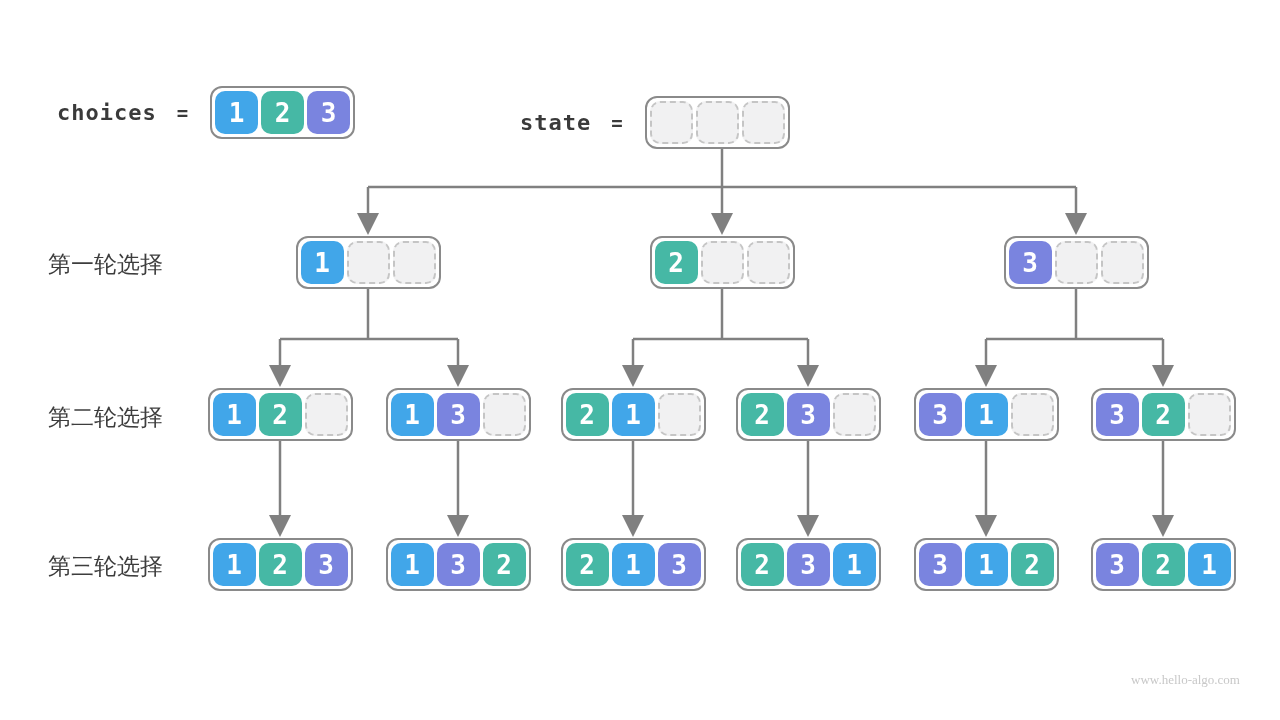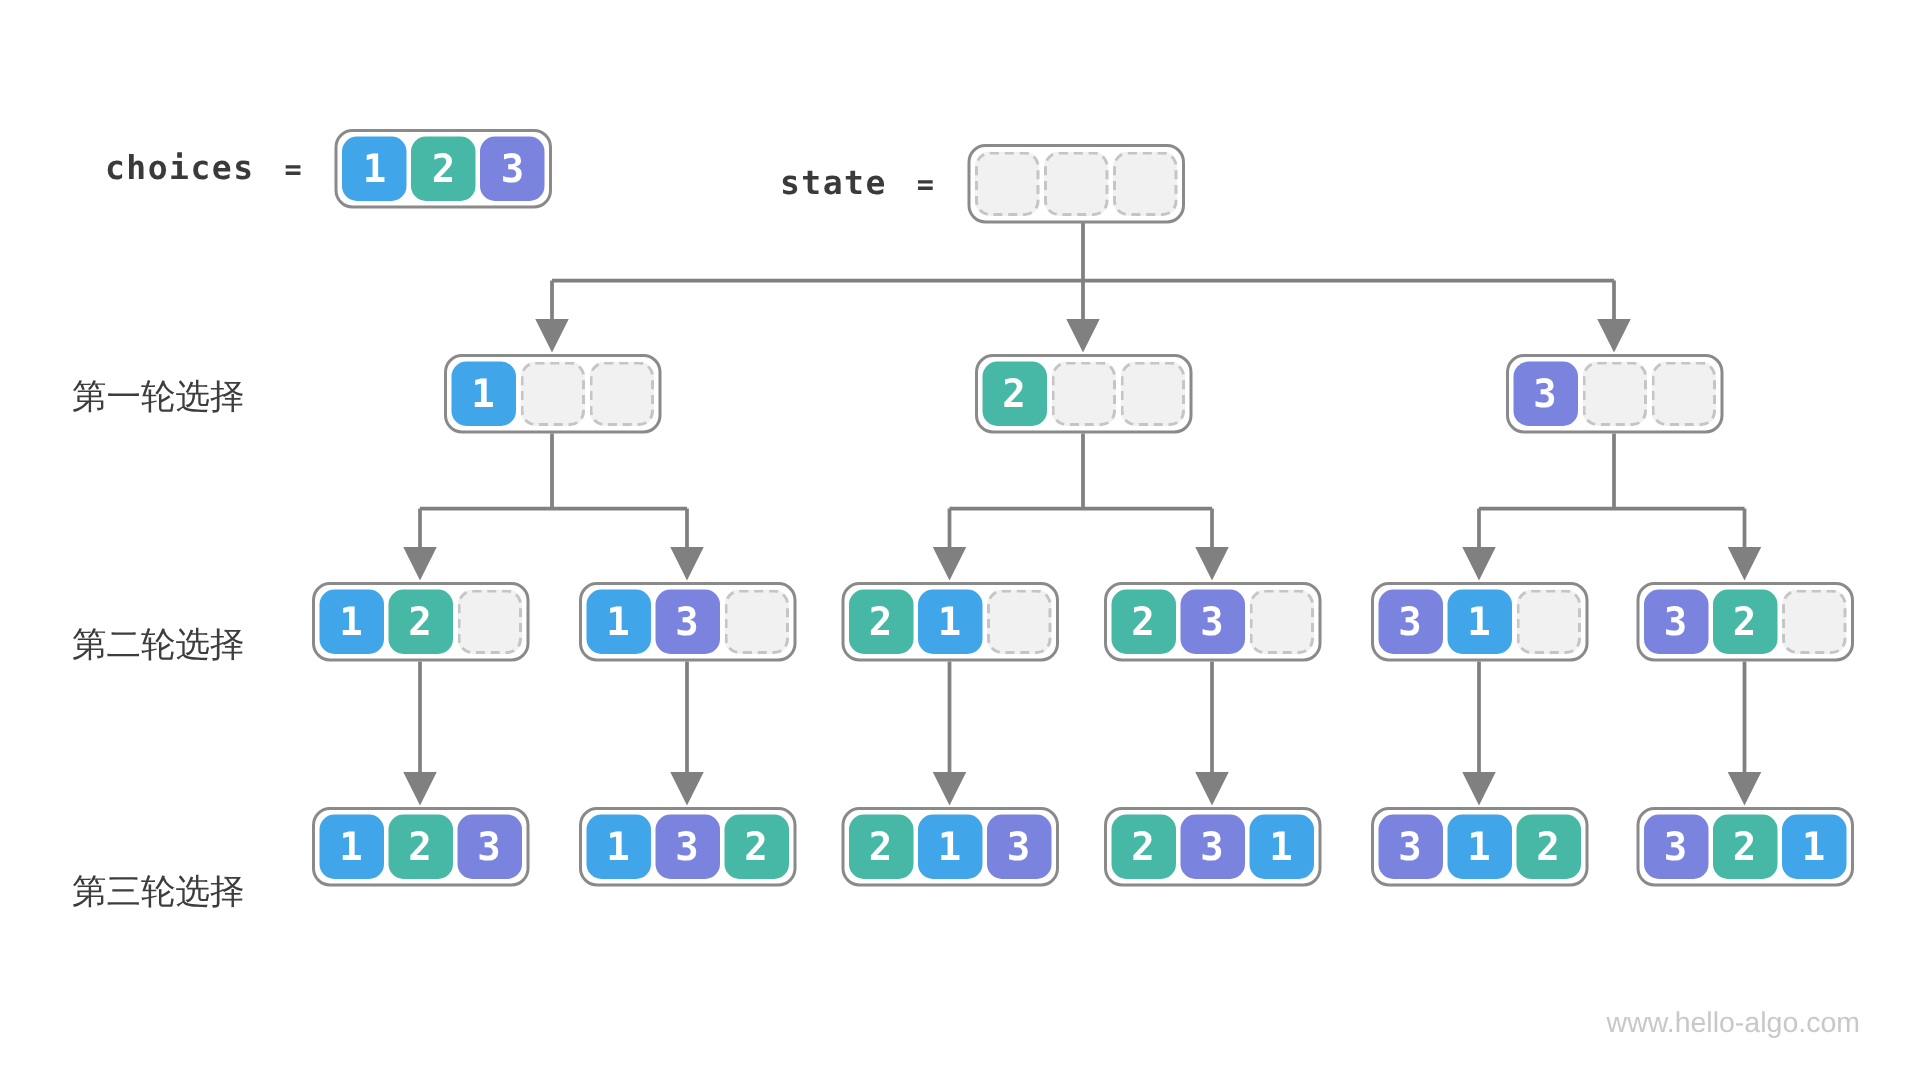--- a/index.html
+++ b/index.html
@@ -16,22 +16,22 @@
   .abox{display:flex;gap:3px;padding:3px;border:2px solid var(--box-border,#8a8a8a);
         border-radius:12px;background:#ffffff;box-sizing:border-box;width:145px;height:53px;}
   .cell{width:43px;height:43px;border-radius:10px;display:flex;align-items:center;justify-content:center;
         font-family:"DejaVu Sans Mono","Liberation Mono",monospace;font-weight:bold;font-size:26px;
         color:#ffffff;box-sizing:border-box;}
   .cell.empty{background:var(--empty-fill,#f1f1f2);border:2px dashed var(--empty-border,#c5c5c5);}
 
   .treebox{position:absolute;}
   .row-label{position:absolute;font-size:23px;font-weight:500;color:var(--label-text,#3d3d3d);
              white-space:nowrap;}
-  .watermark{position:absolute;font-family:Liberation Sans, sans-serif;
-             font-size:19px;color:var(--watermark,#c8c8c8);}
+  .watermark{position:absolute;font-family:Liberation Serif, serif;
+             font-size:13px;color:var(--watermark,#c8c8c8);}
 </style>
 </head>
 <body>
 
 <div id="canvas">
 
   <svg id="arrows" viewBox="0 0 1280 720">
       <defs>
         <marker id="ah" markerWidth="9" markerHeight="9" refX="7" refY="4.5" orient="auto">
           <path d="M0,0 L9,4.5 L0,9 z" fill="#808080"></path>
@@ -55,21 +55,21 @@
       <line x1="986" y1="339" x2="986" y2="382" stroke="#808080" stroke-width="2.5" marker-end="url(#ah)"></line>
       <line x1="1163" y1="339" x2="1163" y2="382" stroke="#808080" stroke-width="2.5" marker-end="url(#ah)"></line>
       <line x1="280" y1="441" x2="280" y2="532" stroke="#808080" stroke-width="2.5" marker-end="url(#ah)"></line>
       <line x1="458" y1="441" x2="458" y2="532" stroke="#808080" stroke-width="2.5" marker-end="url(#ah)"></line>
       <line x1="633" y1="441" x2="633" y2="532" stroke="#808080" stroke-width="2.5" marker-end="url(#ah)"></line>
       <line x1="808" y1="441" x2="808" y2="532" stroke="#808080" stroke-width="2.5" marker-end="url(#ah)"></line>
       <line x1="986" y1="441" x2="986" y2="532" stroke="#808080" stroke-width="2.5" marker-end="url(#ah)"></line>
       <line x1="1163" y1="441" x2="1163" y2="532" stroke="#808080" stroke-width="2.5" marker-end="url(#ah)"></line>
     </svg>
 
-  <div class="hgroup" style="left:70px;top:86px;">
+  <div class="hgroup" style="left:57px;top:86px;">
     <span class="code-label">choices</span>
     <span class="eq">=</span>
     <span id="choices-box-slot">
         <div class="abox">
           <div class="cell" style="background: rgb(65, 166, 233);">1</div>
           <div class="cell" style="background: rgb(70, 184, 165);">2</div>
           <div class="cell" style="background: rgb(122, 132, 223);">3</div>
         </div>
       </span>
   </div>
@@ -80,22 +80,22 @@
     <span id="state-box-slot">
         <div class="abox">
           <div class="cell empty"></div>
           <div class="cell empty"></div>
           <div class="cell empty"></div>
         </div>
       </span>
   </div>
 
   <div class="row-label" style="left:48px;top:249px;font-family:Liberation Serif, serif;">第一轮选择</div>
-  <div class="row-label" style="left:48px;top:414px;">第二轮选择</div>
-  <div class="row-label" style="left:48px;top:579px;">第三轮选择</div>
+  <div class="row-label" style="left:48px;top:402px;">第二轮选择</div>
+  <div class="row-label" style="left:48px;top:551px;">第三轮选择</div>
 
   <div id="tree-layer">
       <div class="treebox" style="left: 295.5px; top: 236px;">
         <div class="abox">
           <div class="cell" style="background: rgb(65, 166, 233);">1</div>
           <div class="cell empty"></div>
           <div class="cell empty"></div>
         </div>
       </div>
       <div class="treebox" style="left: 649.5px; top: 236px;">

